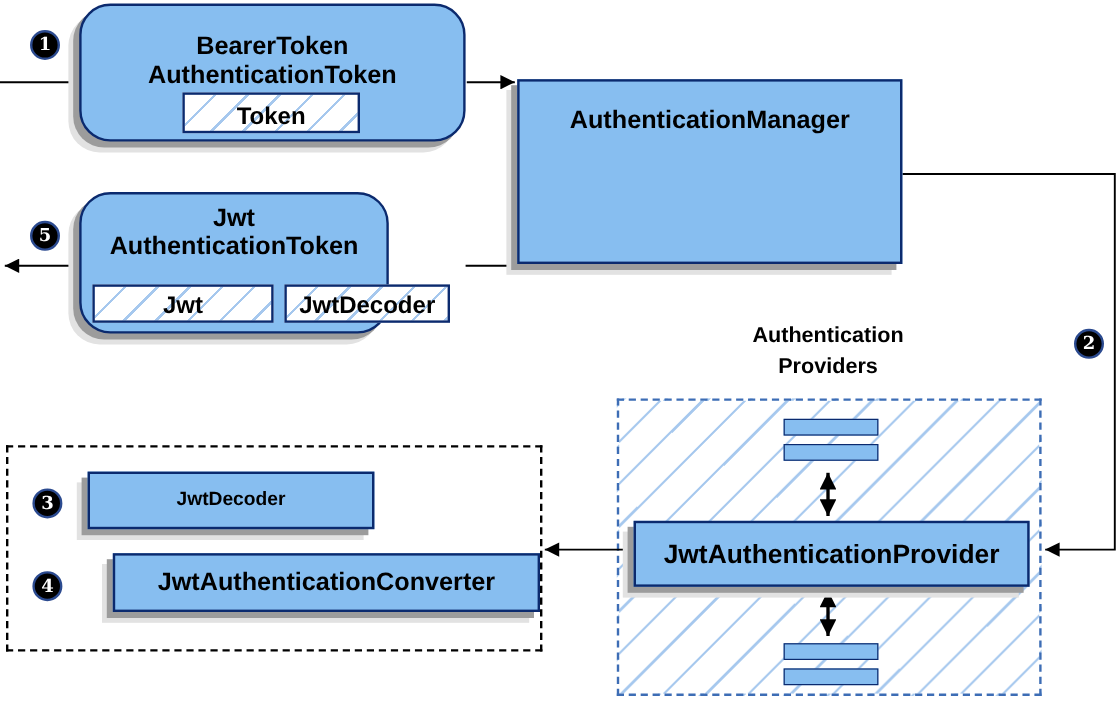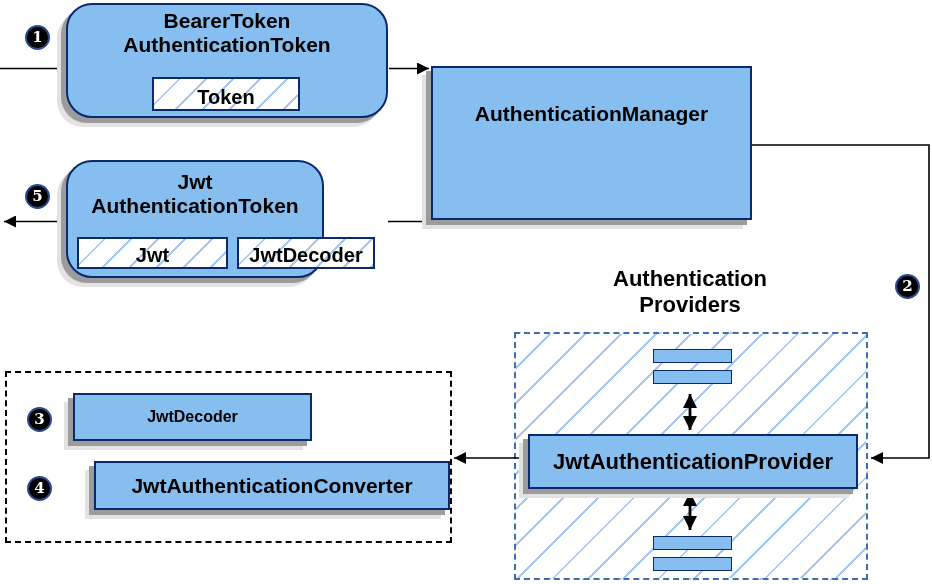--- a/index.html
+++ b/index.html
@@ -48,21 +48,21 @@
     border:2px dashed var(--container-dash-border,#000);
     background:#fff;
   }
   .mini-bar{
     position:absolute;z-index:2;box-sizing:border-box;
     background:var(--node-fill,#87BEF0);
     border:1.5px solid var(--node-border,#0B2A6E);
   }
   .providers-label{
     position:absolute;z-index:2;text-align:center;font-weight:bold;
-    font-size:22px;line-height:26px;
+    font-size:18px;line-height:26px;
   }
 </style>
 </head>
 <body>
 
 <div class="stage">
 
   <svg class="connectors" width="932" height="584" viewBox="0 0 932 584">
     <defs>
       <marker id="ah" viewBox="0 0 10 10" refX="10" refY="5" markerUnits="userSpaceOnUse" markerWidth="14" markerHeight="12" orient="auto-start-reverse">
@@ -92,31 +92,31 @@
     <span>3</span>
   </div>
   <div class="badge" style="left:27px;top:476px;">
     <span>4</span>
   </div>
   <div class="badge" style="left:25px;top:184px;">
     <span>5</span>
   </div>
 
   <div class="node rounded" style="left:66px;top:3px;width:322px;height:115px;">
-    <div class="node-title" style="padding-top:4px;">
+    <div class="node-title" style="padding-top:22px;">
       <div>BearerToken</div>
       <div>AuthenticationToken</div>
     </div>
     <div class="chip" style="left:84px;top:72px;width:148px;height:34px;">
       <span>Token</span>
     </div>
   </div>
 
   <div class="node" style="left:431px;top:66px;width:321px;height:154px;">
-    <div class="node-title" style="padding-top:34px;">AuthenticationManager</div>
+    <div class="node-title" style="padding-top:21px;">AuthenticationManager</div>
   </div>
 
   <div class="node rounded" style="left:66px;top:160px;width:258px;height:118px;">
     <div class="node-title" style="padding-top:8px;">
       <div>Jwt</div>
       <div>AuthenticationToken</div>
     </div>
     <div class="chip" style="left:9px;top:75px;width:151px;height:32px;">
       <span>Jwt</span>
     </div>

